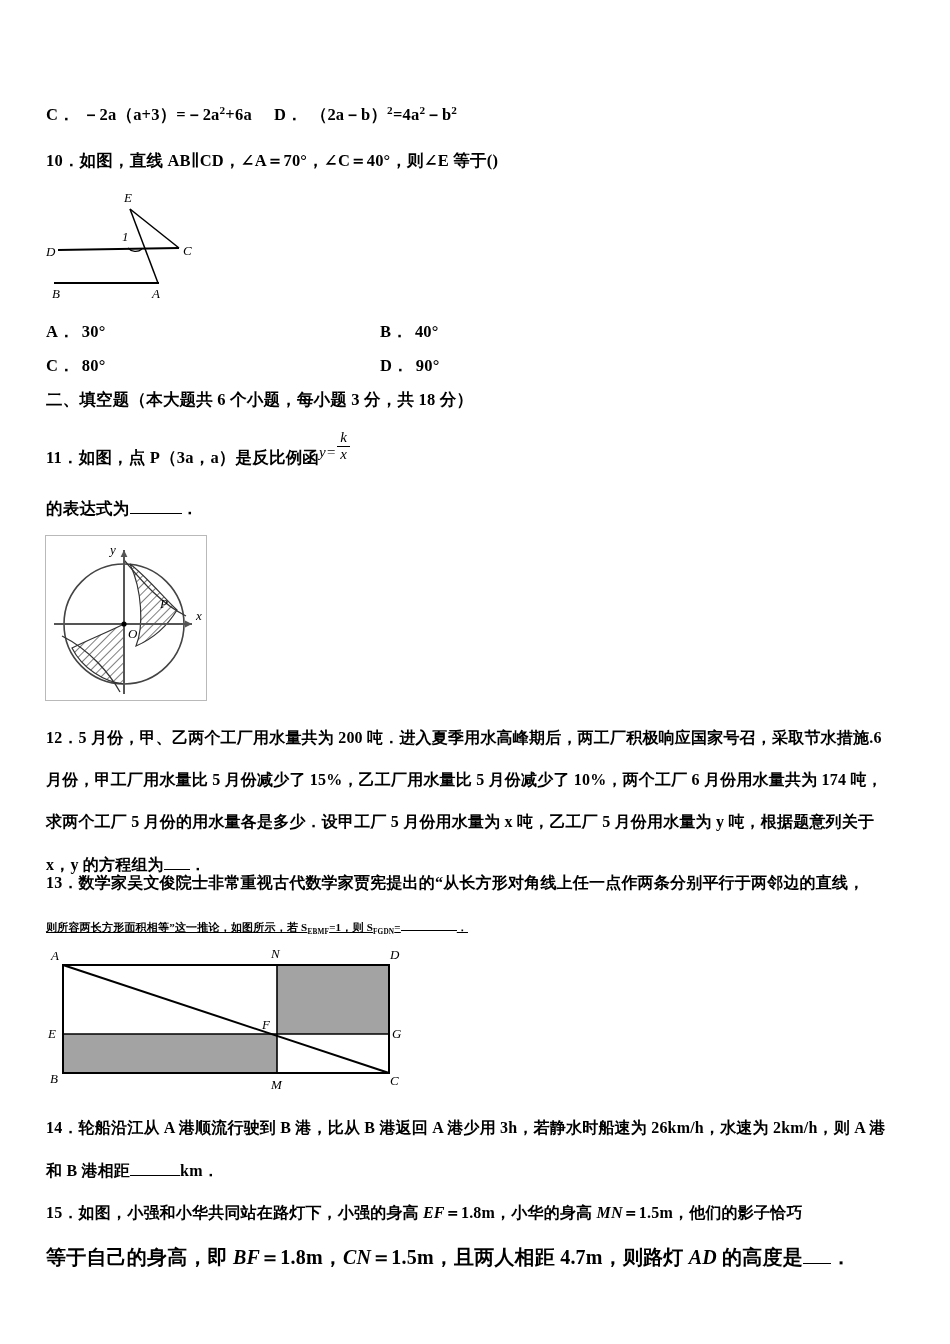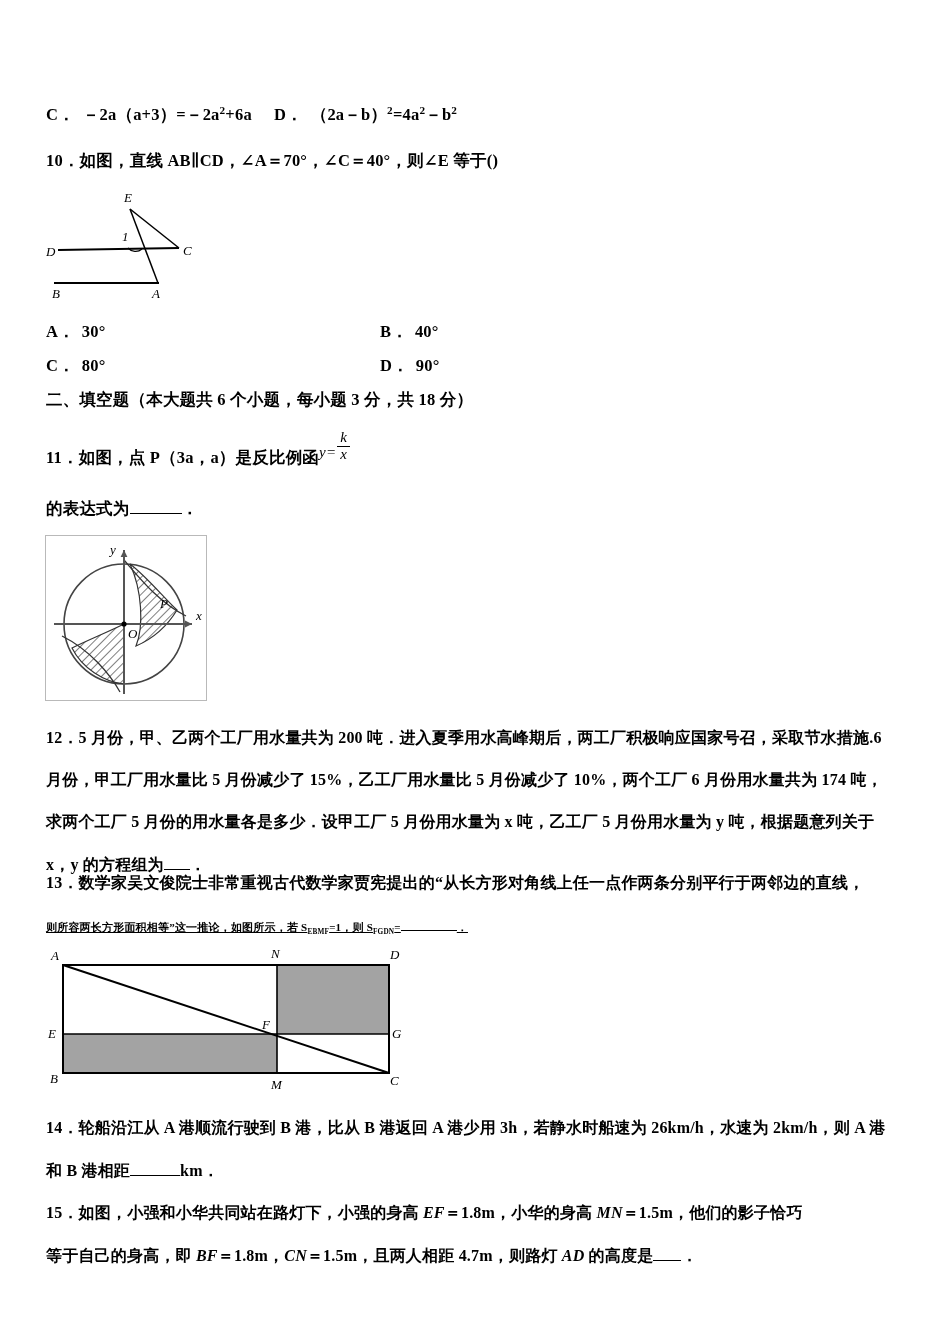--- a/index.html
+++ b/index.html
@@ -219,17 +219,17 @@
   </div>
 
   <div class="line" style="left:46px; top:1100px; font-size:16px;">14．轮船沿江从 A 港顺流行驶到 B 港，比从 B 港返回 A 港少用 3h，若静水时船速为 26km/h，水速为 2km/h，则 A 港</div>
   <div class="line" style="left:46px; top:1142px; font-size:16px;">
     <span>和 B 港相距</span><span class="blank" style="width:50px; height:15px;"></span><span>km．</span>
   </div>
 
   <div class="line" style="left:46px; top:1185px; font-size:16px;">
     <span>15．如图，小强和小华共同站在路灯下，小强的身高 </span><span class="ital">EF</span><span>＝1.8m，小华的身高 </span><span class="ital">MN</span><span>＝1.5m，他们的影子恰巧</span>
   </div>
-  <div class="line" style="left:46px; top:1227px; font-size:16px;">
+  <div class="line" style="left:46px; top:1227px; font-size:20px;">
     <span>等于自己的身高，即 </span><span class="ital">BF</span><span>＝1.8m，</span><span class="ital">CN</span><span>＝1.5m，且两人相距 4.7m，则路灯 </span><span class="ital">AD</span><span> 的高度是</span><span class="blank" style="width:28px; height:15px;"></span><span>．</span>
   </div>
 
 </div>
 
 </body></html>

